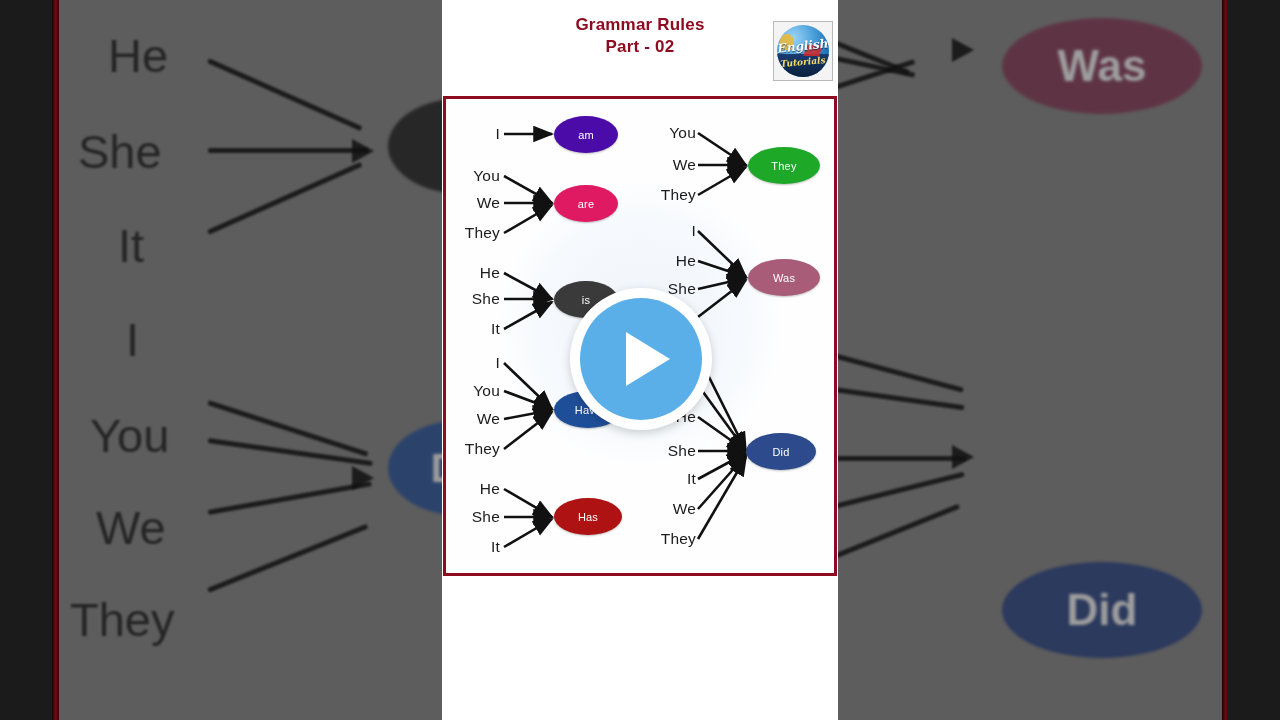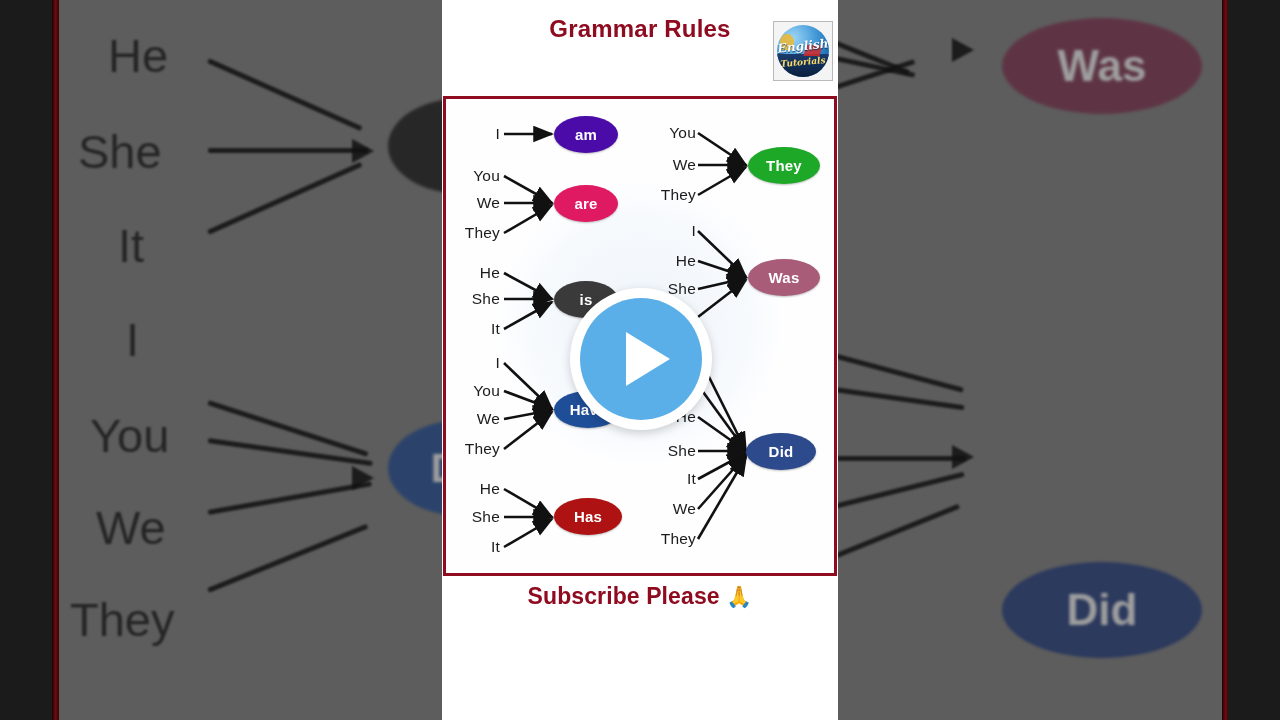--- a/index.html
+++ b/index.html
@@ -56,21 +56,21 @@
     position:absolute;left:442px;top:0;width:396px;height:720px;
     background:#ffffff;
     z-index:5;
   }
 
   .title{
     position:absolute;left:0;right:0;top:14px;
     text-align:center;
     color:#8f0b20;
     font-weight:bold;
-    font-size:24px;
+    font-size:17px;
     line-height:1.28;
     letter-spacing:.2px;
   }
   .title .l2{display:block;}
 
   .logo{
     position:absolute;left:331px;top:21px;width:60px;height:60px;
     border:1px solid #b9b9b9;background:#f4f4f4;
     box-sizing:border-box;padding:3px;
   }
@@ -127,22 +127,22 @@
     letter-spacing:.2px;
   }
   .pn.colL{width:64px;}
   .pn.colR{width:64px;}
 
   .pill{
     position:absolute;
     border-radius:50%;
     display:flex;align-items:center;justify-content:center;
     color:#ffffff;
-    font-weight:bold;
-    font-size:15px;
+    font-weight:normal;
+    font-size:11px;
     box-shadow:0 1px 2px rgba(0,0,0,.25);
     letter-spacing:.2px;
   }
 
   svg.arrows{position:absolute;left:0;top:0;width:394px;height:480px;pointer-events:none;}
 
   
   .play-wrap{
     position:absolute;left:570px;top:288px;width:142px;height:142px;z-index:40;
   }
@@ -219,20 +219,21 @@
   <div class="bgpill" style="left:172px;top:18px;width:200px;height:96px;background:#6d3047;font-size:44px;">Was</div>
   <div class="bgpill" style="left:172px;top:562px;width:200px;height:96px;background:#23376b;font-size:44px;">Did</div>
 </div>
 <div class="bg-edge r"></div>
 <div class="bg-dark-strip right"></div>
 
 <div class="center">
 
   <div class="title">
     <span>Grammar Rules</span>
+    <span class="l2">Part - 02</span>
   </div>
 
   <div class="logo">
     <div class="logo-inner">
       <div class="logo-red"></div>
       <div class="logo-t1">English</div>
       <div class="logo-t2">Tutorials</div>
     </div>
   </div>
 
@@ -325,24 +326,20 @@
     <div class="pn colR" style="left:186px;top:343px;">She</div>
     <div class="pn colR" style="left:186px;top:371px;">It</div>
     <div class="pn colR" style="left:186px;top:401px;">We</div>
     <div class="pn colR" style="left:186px;top:431px;">They</div>
 
     <div class="pill" style="left:302px;top:48px;width:72px;height:37px;background:#1DA828;">They</div>
     <div class="pill" style="left:302px;top:160px;width:72px;height:37px;background:#A85C78;">Was</div>
     <div class="pill" style="left:300px;top:334px;width:70px;height:37px;background:#2C4A8C;">Did</div>
   </div>
 
-  <div class="subscribe">
-    <span>Subscribe Please</span>
-    <span class="emoji">🙏</span>
-  </div>
 </div>
 
 <div class="play-wrap">
   <div class="play-ring"></div>
   <div class="play-circle">
     <div class="play-tri"></div>
   </div>
 </div>
 
 </body></html>

